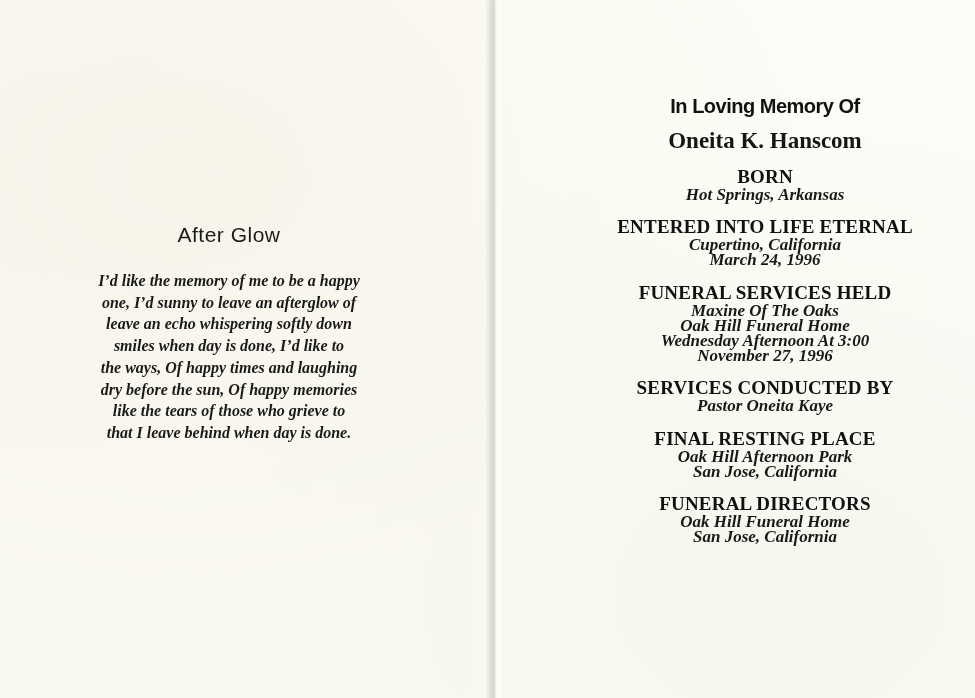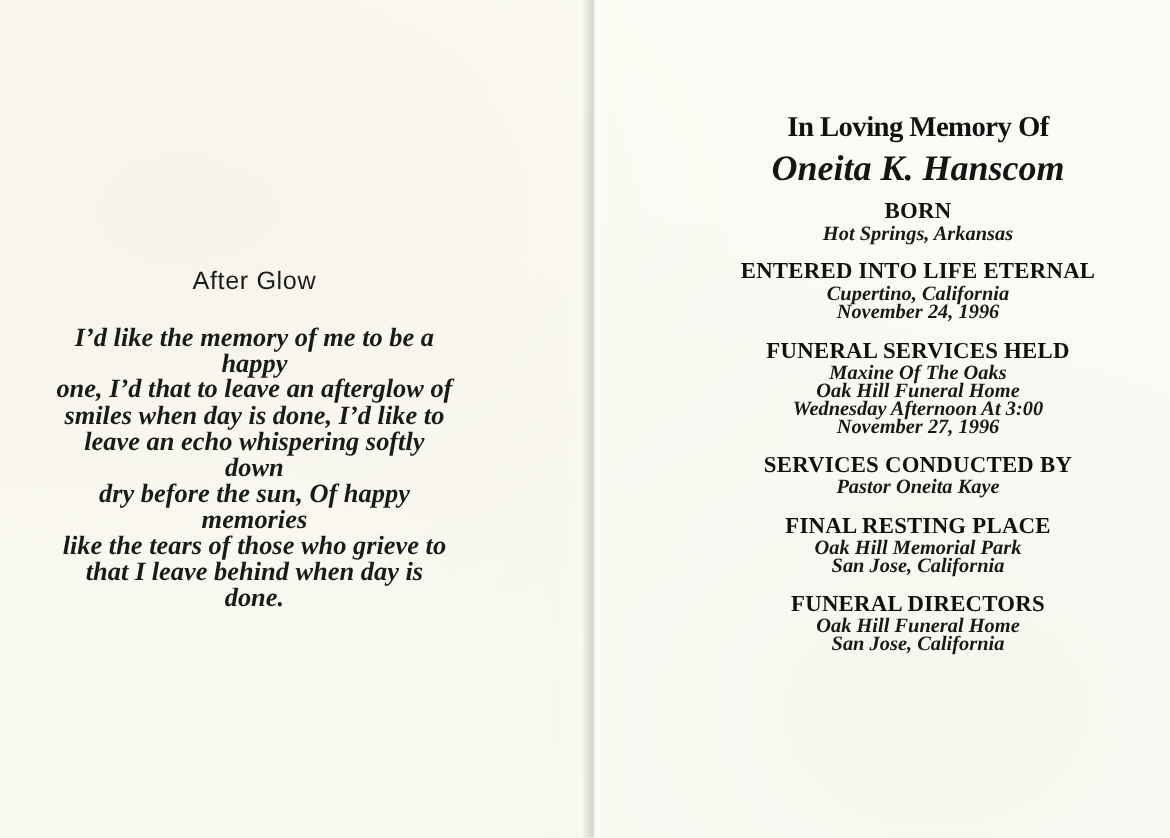--- a/index.html
+++ b/index.html
@@ -36,21 +36,21 @@
     background: linear-gradient(90deg,
       rgba(190,196,184,0) 0%,
       rgba(178,186,172,0.45) 38%,
       rgba(205,211,199,0.85) 50%,
       rgba(248,250,244,0.95) 62%,
       rgba(255,255,255,0.6) 78%,
       rgba(252,252,247,0) 100%);
   }
   .page-left {
     position: absolute;
-    left: 0;
+    left: 17px;
     top: 0;
     width: 487px;
     height: 698px;
     box-sizing: border-box;
     padding-top: 222px;
   }
   .poem-block {
     width: 330px;
     margin-left: 47px;
     text-align: center;
@@ -61,21 +61,21 @@
     line-height: 26px;
     font-weight: 500;
     letter-spacing: 0.5px;
     color: #1b1b1b;
   }
   .poem {
     margin-top: 22px;
     font-family: "Liberation Serif", serif;
     font-style: italic;
     font-weight: 600;
-    font-size: 22px;
+    font-size: 16px;
     color: #1a1a1a;
   }
   .poem-line {
     line-height: 21.7px;
     white-space: pre-wrap;
   }
   .page-right {
     position: absolute;
     left: 494px;
     top: 0;
@@ -83,32 +83,31 @@
     height: 698px;
     box-sizing: border-box;
     padding-top: 88px;
   }
   .memorial {
     width: 370px;
     margin-left: 86px;
     text-align: center;
   }
   .memorial-header {
-    font-family: Liberation Serif, serif;
+    font-family: Liberation Sans, sans-serif;
     font-weight: bold;
-    font-size: 24px;
+    font-size: 20px;
     line-height: 36px;
     letter-spacing: -0.5px;
     color: #111;
   }
   .deceased-name {
     font-family: "Liberation Serif", serif;
-    font-style: italic;
     font-weight: 600;
-    font-size: 30px;
+    font-size: 23px;
     line-height: 34px;
     color: #151515;
   }
   .sections {
     margin-top: 9px;
   }
   .section {
     margin-bottom: 15px;
   }
   .section-heading {
@@ -132,23 +131,24 @@
 </head>
 <body>
 
 <div class="scan">
 
   <div class="page-left">
     <div class="poem-block">
       <div class="poem-title">After Glow</div>
       <div class="poem">
         <div class="poem-line">I’d like the memory of me to be a happy</div>
-        <div class="poem-line">one, I’d that to leave an afterglow of</div>
+        <div class="poem-line">one, I’d sunny to leave an afterglow of</div>
+        <div class="poem-line">leave an echo whispering softly down</div>
         <div class="poem-line">smiles when day is done, I’d like to</div>
-        <div class="poem-line">leave an echo whispering softly down</div>
+        <div class="poem-line">the ways, Of happy times and laughing</div>
         <div class="poem-line">dry before the sun, Of happy memories</div>
         <div class="poem-line">like the tears of those who grieve to</div>
         <div class="poem-line">that I leave behind when day is done.</div>
       </div>
     </div>
   </div>
 
   <div class="fold"></div>
 
   <div class="page-right">
@@ -159,39 +159,39 @@
       <div class="sections">
 
         <div class="section">
           <div class="section-heading">BORN</div>
           <div class="section-line">Hot Springs, Arkansas</div>
         </div>
 
         <div class="section">
           <div class="section-heading">ENTERED INTO LIFE ETERNAL</div>
           <div class="section-line">Cupertino, California</div>
-          <div class="section-line">November 24, 1996</div>
+          <div class="section-line">March 24, 1996</div>
         </div>
 
         <div class="section">
           <div class="section-heading">FUNERAL SERVICES HELD</div>
           <div class="section-line">Maxine Of The Oaks</div>
           <div class="section-line">Oak Hill Funeral Home</div>
           <div class="section-line">Wednesday Afternoon At 3:00</div>
           <div class="section-line">November 27, 1996</div>
         </div>
 
         <div class="section">
           <div class="section-heading">SERVICES CONDUCTED BY</div>
           <div class="section-line">Pastor Oneita Kaye</div>
         </div>
 
         <div class="section">
           <div class="section-heading">FINAL RESTING PLACE</div>
-          <div class="section-line">Oak Hill Memorial Park</div>
+          <div class="section-line">Oak Hill Afternoon Park</div>
           <div class="section-line">San Jose, California</div>
         </div>
 
         <div class="section">
           <div class="section-heading">FUNERAL DIRECTORS</div>
           <div class="section-line">Oak Hill Funeral Home</div>
           <div class="section-line">San Jose, California</div>
         </div>
 
       </div>

